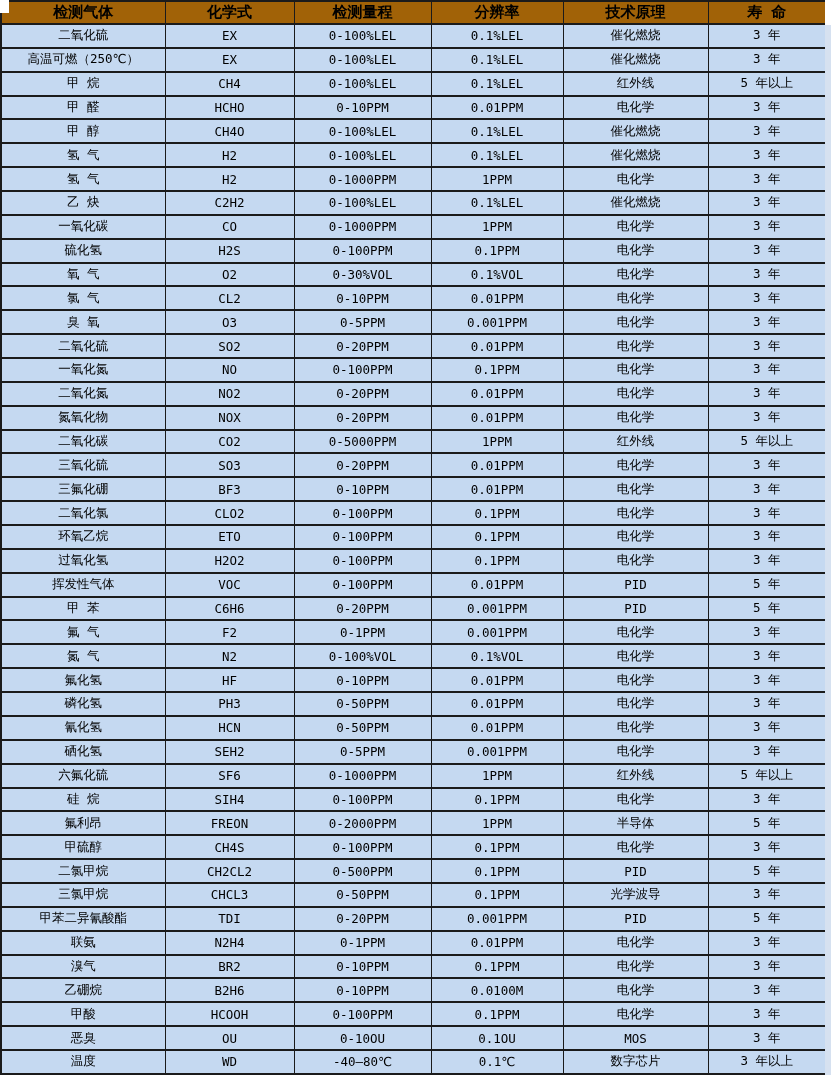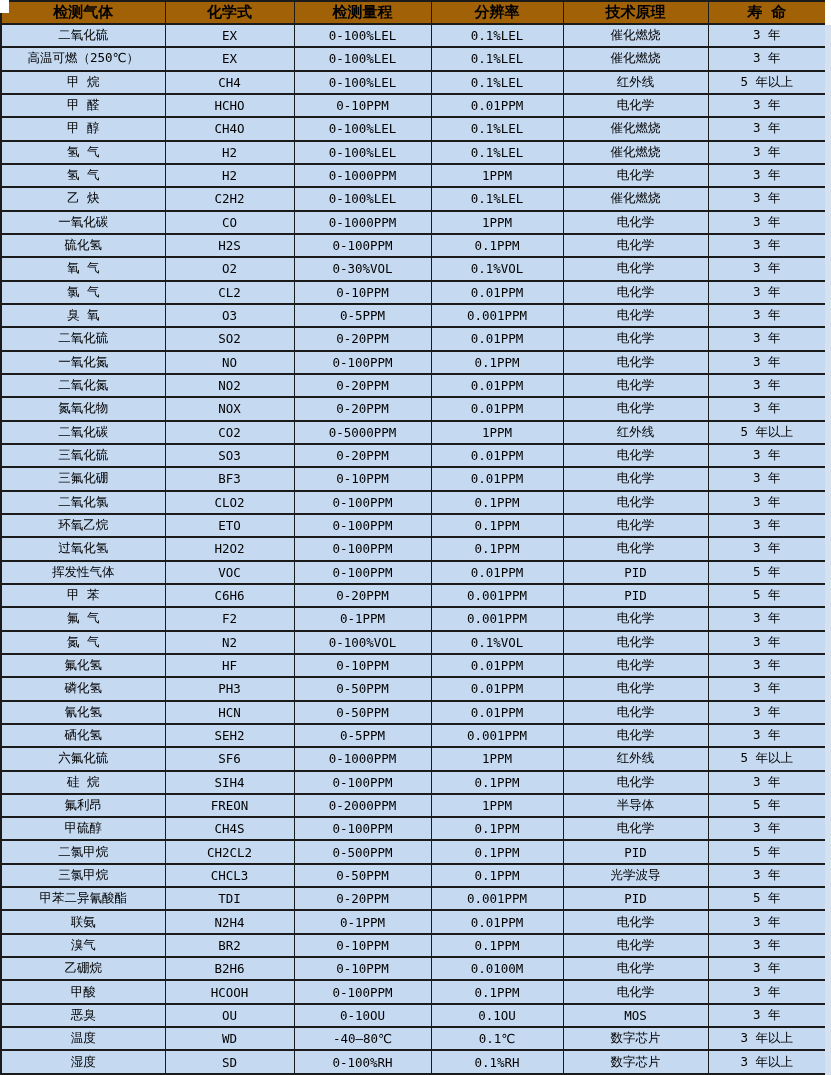--- a/index.html
+++ b/index.html
@@ -444,28 +444,20 @@
           <td>3 年</td>
         </tr>
         <tr>
           <td>温度</td>
           <td>WD</td>
           <td>-40—80℃</td>
           <td>0.1℃</td>
           <td>数字芯片</td>
           <td>3 年以上</td>
         </tr>
-        <tr>
-          <td>湿度</td>
-          <td>SD</td>
-          <td>0-100%RH</td>
-          <td>0.1%RH</td>
-          <td>数字芯片</td>
-          <td>3 年以上</td>
-        </tr>
       </tbody>
   </table>
 
   <div class="corner-notch"></div>
   <div class="right-strip-top"></div>
   <div class="right-strip-bottom"></div>
 
 </div>
 
 </body></html>

